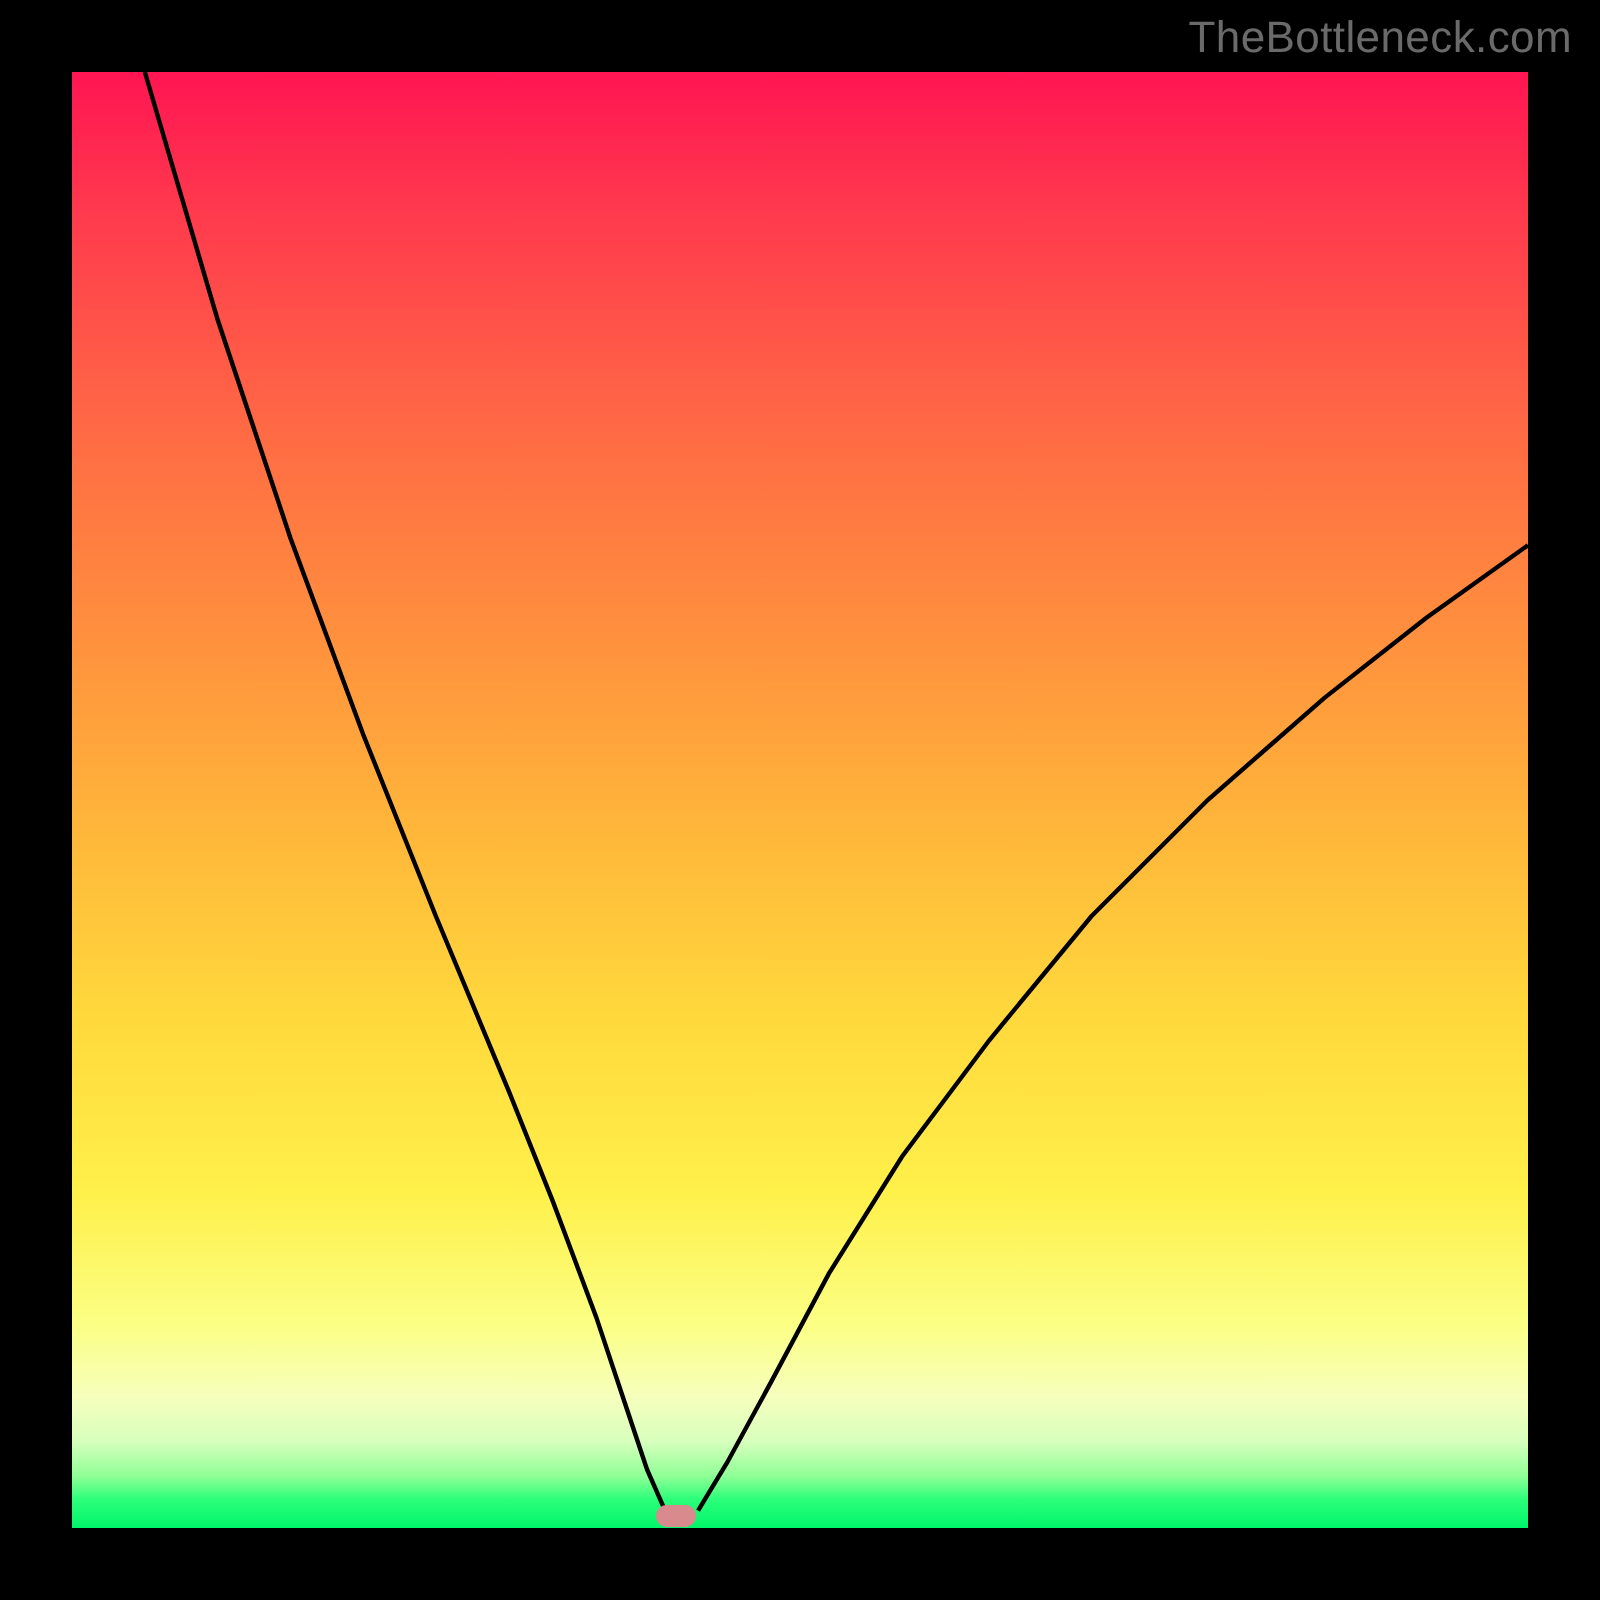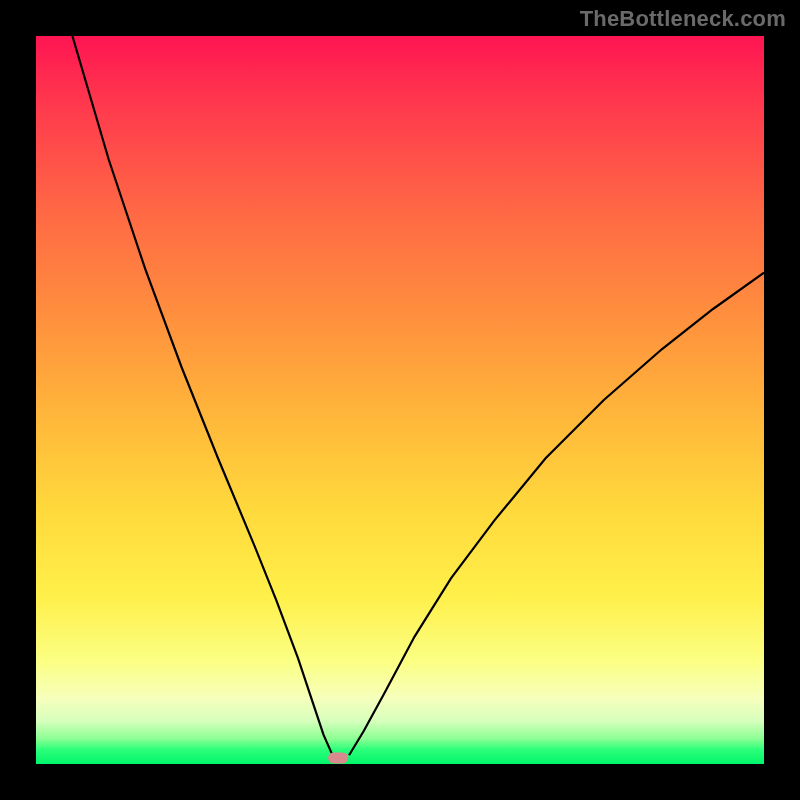--- a/index.html
+++ b/index.html
@@ -57,21 +57,21 @@
     background: #d98a8d;
     border-radius: 6px;
     transform: translate(-50%, -50%);
   }
   .watermark {
     position: absolute;
     top: 6px;
     right: 14px;
     color: #6a6a6a;
     font-size: 22px;
-    font-weight: 700;
+    font-weight: 400;
     letter-spacing: 0.2px;
     margin-left: 48px;
   }
 </style>
 </head>
 <body>
 
 <div class="frame">
   <div class="watermark">TheBottleneck.com</div>
 

